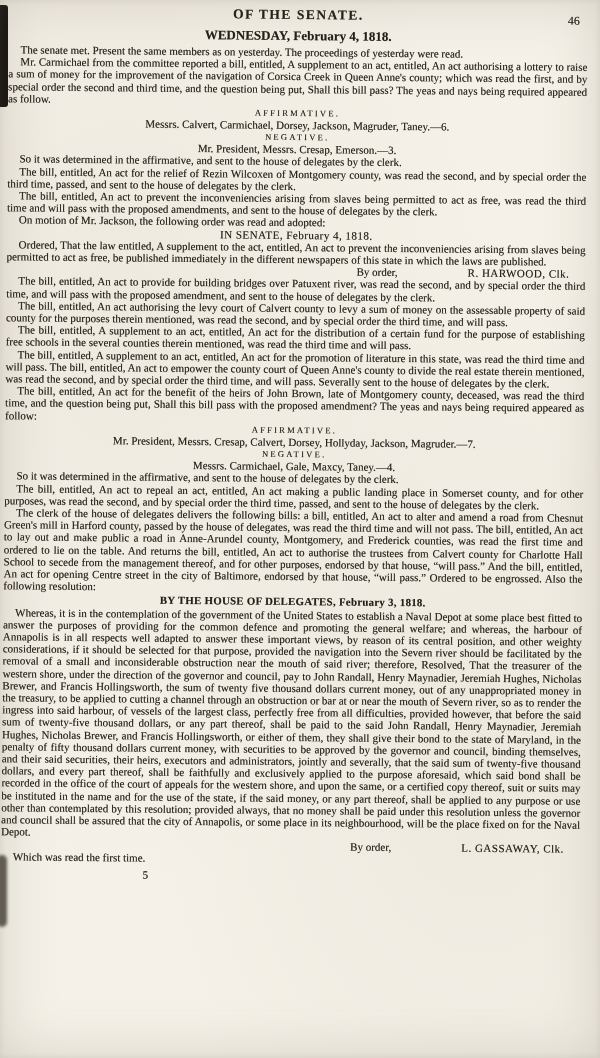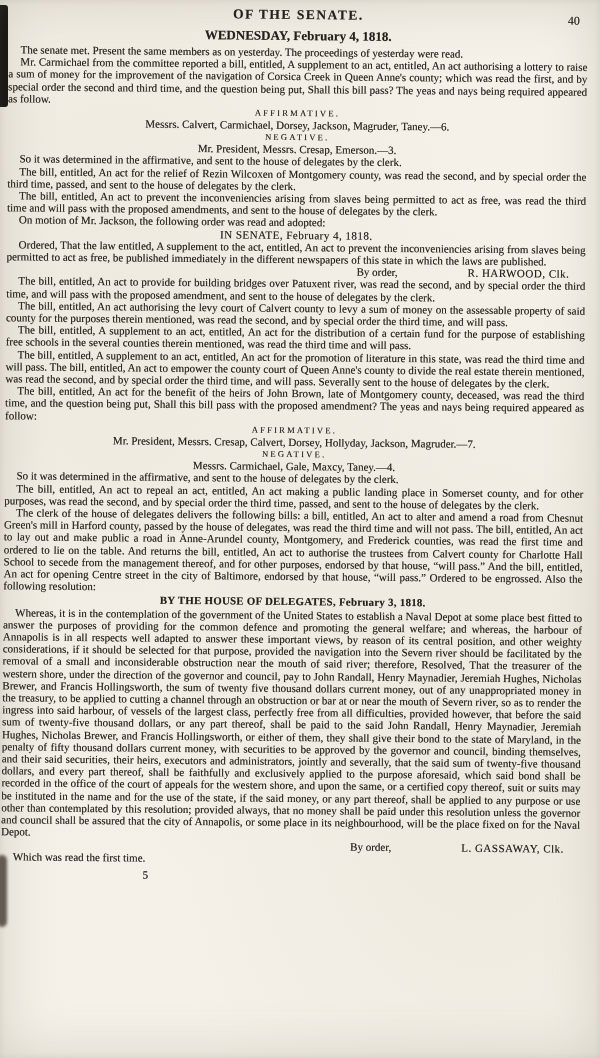--- a/index.html
+++ b/index.html
@@ -29,21 +29,21 @@
   .edge-smudge{position:absolute;left:-3px;top:855px;width:10px;height:72px;background:#332c24;opacity:0.75;border-radius:8px;filter:blur(1.5px);}
   .vignette{position:absolute;inset:0;pointer-events:none;box-shadow:inset 0 0 55px rgba(110,98,80,0.22), inset 0 0 6px rgba(110,98,80,0.12);}
 </style>
 </head>
 <body>
 
 <div class="scan">
   <div class="page-inner">
     <header class="running-head">
       <span class="rh-title">OF THE SENATE.</span>
-      <span class="rh-num">40</span>
+      <span class="rh-num">46</span>
     </header>
     <main class="doc-body">
         <div class="blk date-head">WEDNESDAY, February 4, 1818.</div>
         <div class="blk para">The senate met. Present the same members as on yesterday. The proceedings of yesterday were read.</div>
         <div class="blk para">Mr. Carmichael from the committee reported a bill, entitled, A supplement to an act, entitled, An act authorising a lottery to raise a sum of money for the improvement of the navigation of Corsica Creek in Queen Anne's county; which was read the first, and by special order the second and third time, and the question being put, Shall this bill pass? The yeas and nays being required appeared as follow.</div>
         <div class="blk caps-head">AFFIRMATIVE.</div>
         <div class="blk center">Messrs. Calvert, Carmichael, Dorsey, Jackson, Magruder, Taney.—6.</div>
         <div class="blk caps-head">NEGATIVE.</div>
         <div class="blk center">Mr. President, Messrs. Cresap, Emerson.—3.</div>
         <div class="blk para">So it was determined in the affirmative, and sent to the house of delegates by the clerk.</div>

